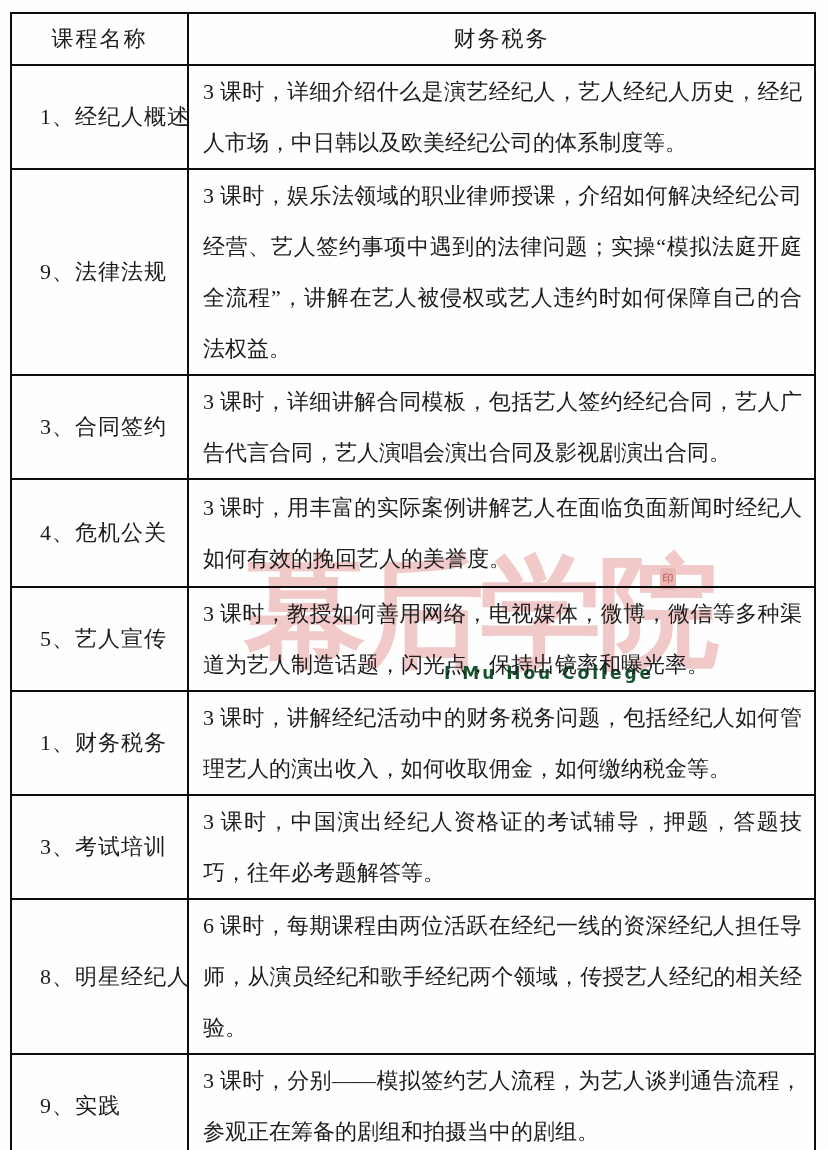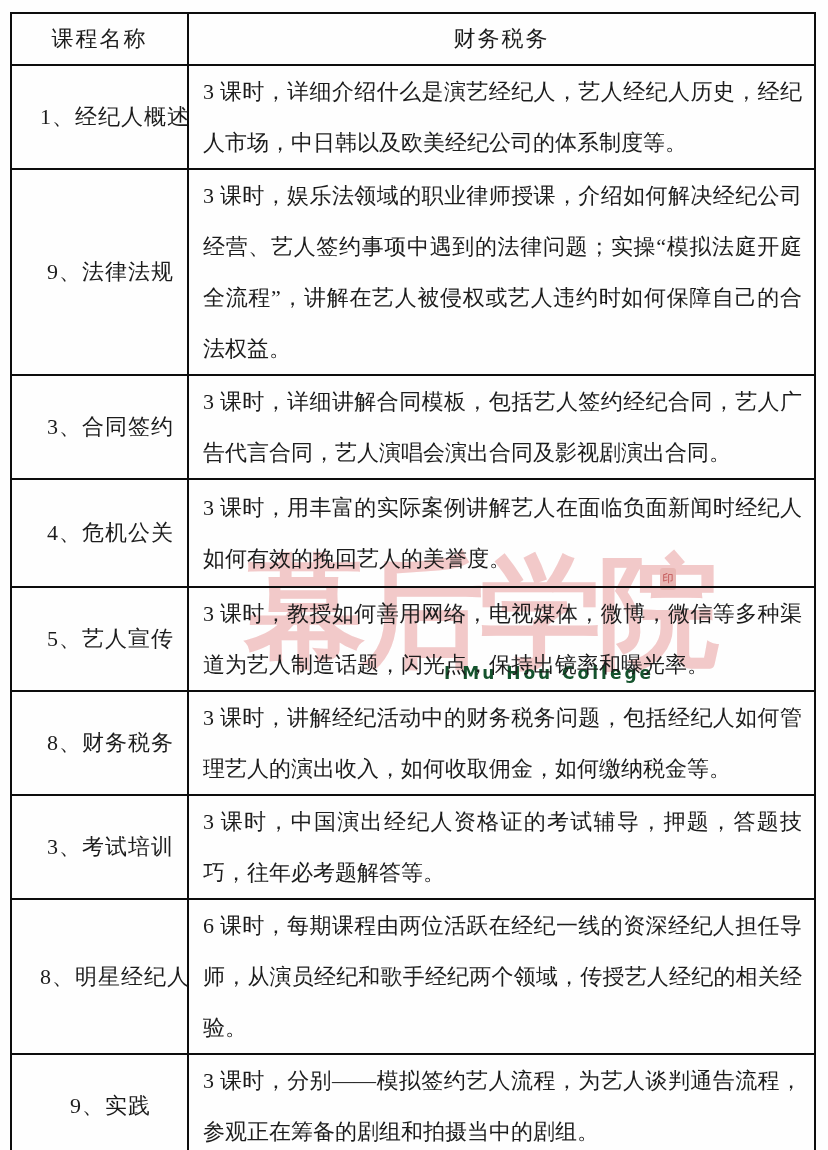--- a/index.html
+++ b/index.html
@@ -71,21 +71,21 @@
     font-size: 22px;
     background: transparent;
   }
   .course-table th {
     text-align: center;
     letter-spacing: 2px;
   }
   td.name-cell {
     padding-left: 28px;
     padding-right: 6px;
-    text-align: center;
+    text-align: left;
     letter-spacing: 1px;
     white-space: nowrap;
   }
   td.design-cell {
     padding: 0 12px 0 14px;
     text-align: justify;
     line-height: 51px;
   }
   
   .course-table tr:nth-child(1)  { height: 52px; margin-top: 38px;  }
@@ -134,21 +134,21 @@
       </tr>
       <tr>
         <td class="name-cell">4、危机公关</td>
         <td class="design-cell">3 课时，用丰富的实际案例讲解艺人在面临负面新闻时经纪人如何有效的挽回艺人的美誉度。</td>
       </tr>
       <tr>
         <td class="name-cell">5、艺人宣传</td>
         <td class="design-cell">3 课时，教授如何善用网络，电视媒体，微博，微信等多种渠道为艺人制造话题，闪光点，保持出镜率和曝光率。</td>
       </tr>
       <tr>
-        <td class="name-cell">8、财务税务</td>
+        <td class="name-cell">1、财务税务</td>
         <td class="design-cell">3 课时，讲解经纪活动中的财务税务问题，包括经纪人如何管理艺人的演出收入，如何收取佣金，如何缴纳税金等。</td>
       </tr>
       <tr>
         <td class="name-cell">3、考试培训</td>
         <td class="design-cell">3 课时，中国演出经纪人资格证的考试辅导，押题，答题技巧，往年必考题解答等。</td>
       </tr>
       <tr>
         <td class="name-cell">8、明星经纪人</td>
         <td class="design-cell">6 课时，每期课程由两位活跃在经纪一线的资深经纪人担任导师，从演员经纪和歌手经纪两个领域，传授艺人经纪的相关经验。</td>
       </tr>

